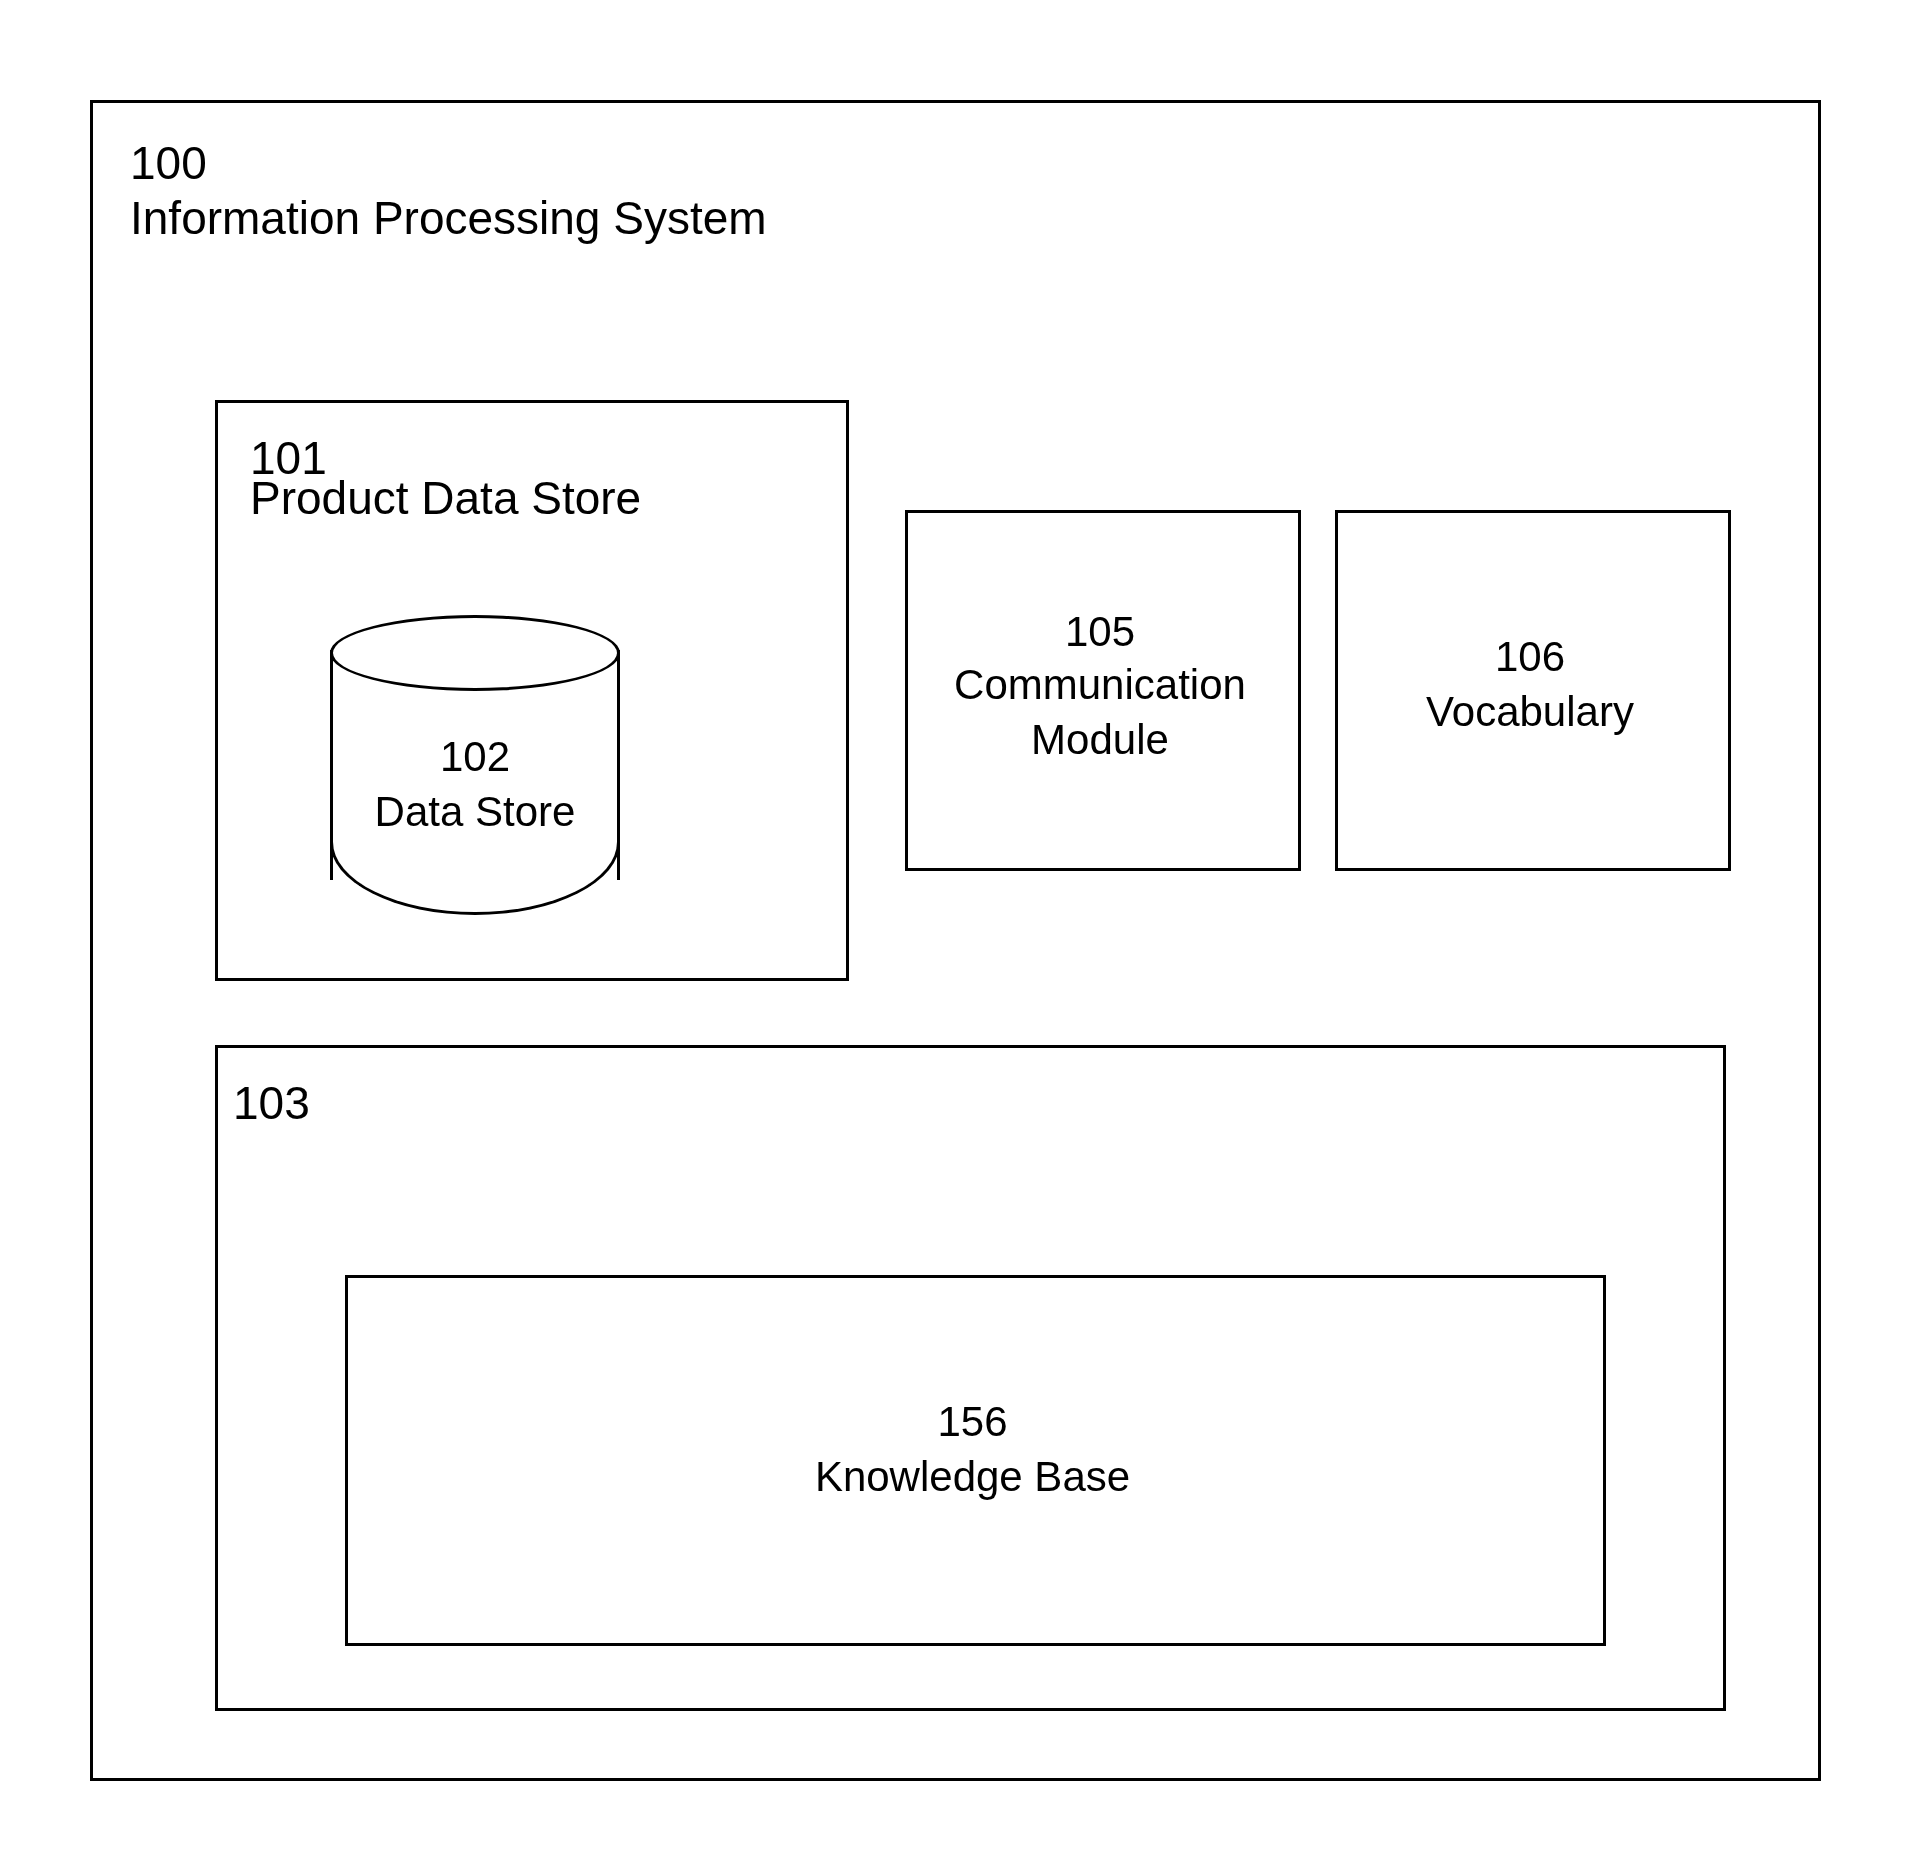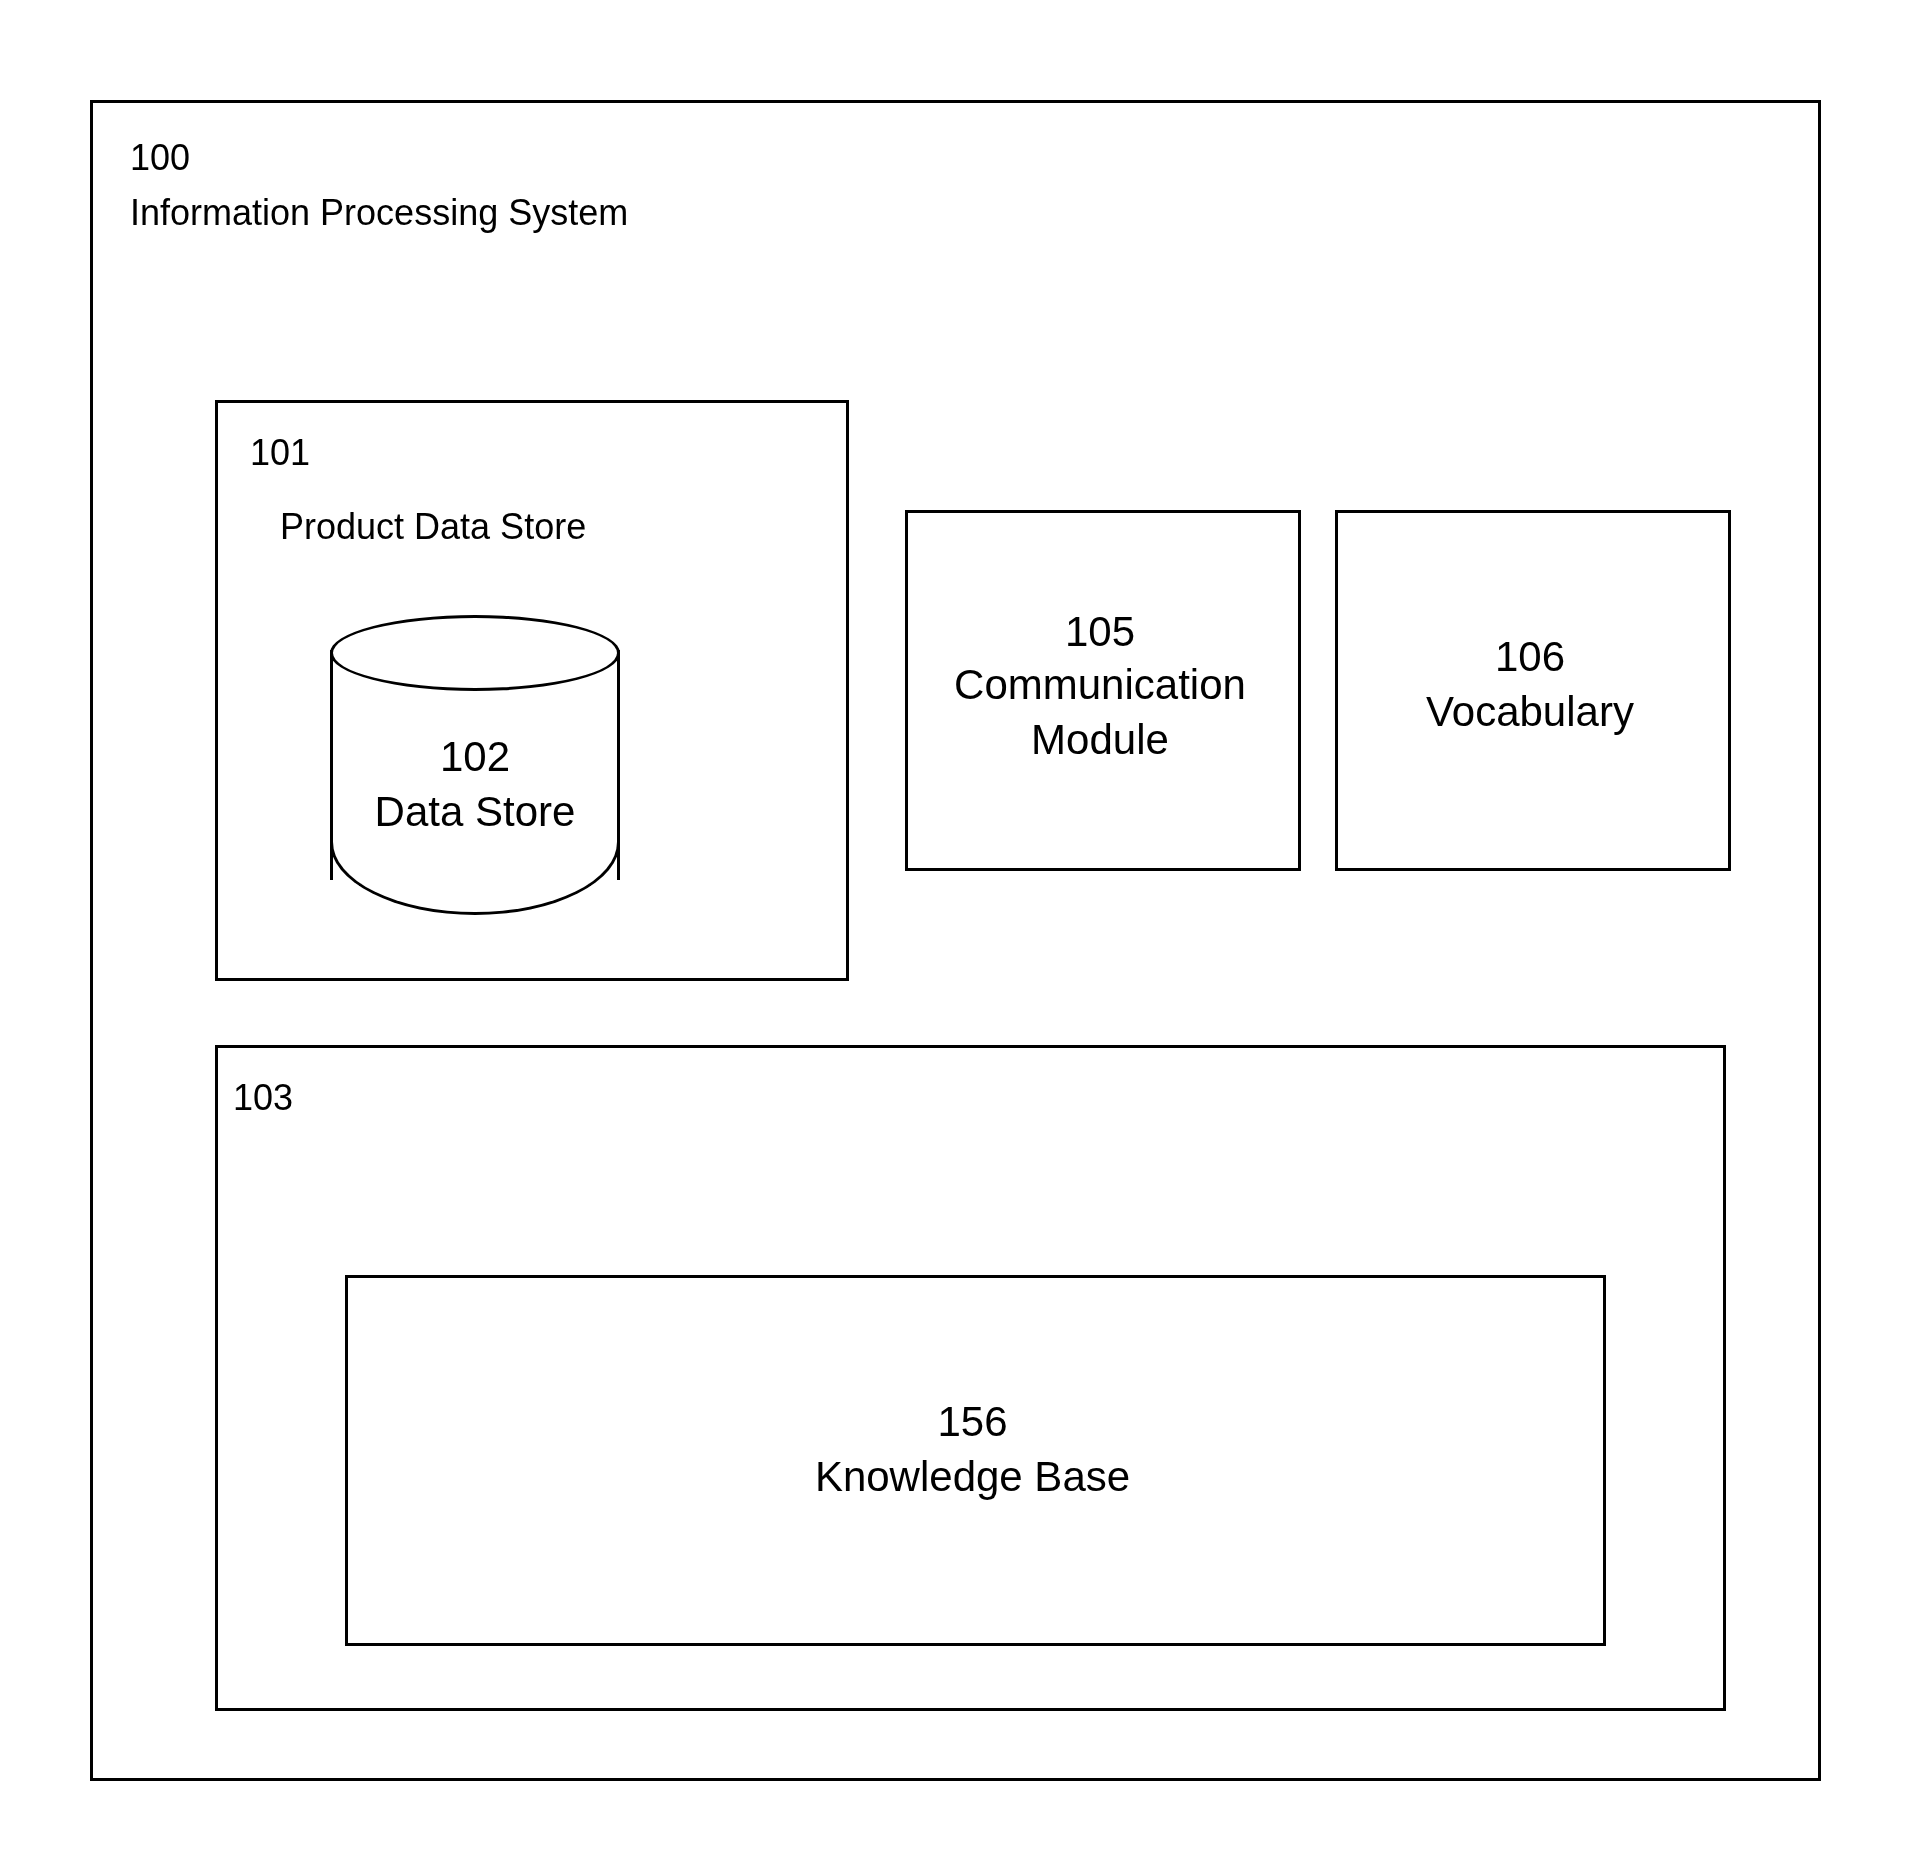--- a/index.html
+++ b/index.html
@@ -14,21 +14,21 @@
     height: 1875px;
     background: #fff;
   }
   .box {
     position: absolute;
     border: 3px solid #000;
     background: #fff;
   }
   .label {
     position: absolute;
-    font-size: 36px;
+    font-size: 46px;
     line-height: 1.25;
     font-weight: 400;
     color: #000;
     white-space: pre;
     text-align: left;
   }
   .center-label {
     position: absolute;
     font-size: 42px;
     line-height: 1.3;
@@ -72,21 +72,21 @@
 <body>
 
 <div class="canvas">
 
   <div class="box" style="left:90px; top:100px; width:1725px; height:1675px;"></div>
   <div class="label" style="left:130px; top:135px;">100</div>
   <div class="label" style="left:130px; top:190px;">Information Processing System</div>
 
   <div class="box" style="left:215px; top:400px; width:628px; height:575px;"></div>
   <div class="label" style="left:250px; top:430px;">101</div>
-  <div class="label" style="left:250px; top:504px;margin-left:30px;">Product Data Store</div>
+  <div class="label" style="left:250px; top:470px;">Product Data Store</div>
 
   <div class="cylinder" style="left:330px; top:615px; width:290px; height:300px;">
     <div class="cyl-body" style="top:35px; bottom:35px;"></div>
     <div class="cyl-bottom" style="bottom:0; height:70px;"></div>
     <div class="cyl-top" style="top:0; height:70px;"></div>
   </div>
   <div class="center-label" style="left:330px; top:730px; width:290px;">102</div>
   <div class="center-label" style="left:330px; top:785px; width:290px;">Data Store</div>
 
   <div class="box" style="left:905px; top:510px; width:390px; height:355px;"></div>

